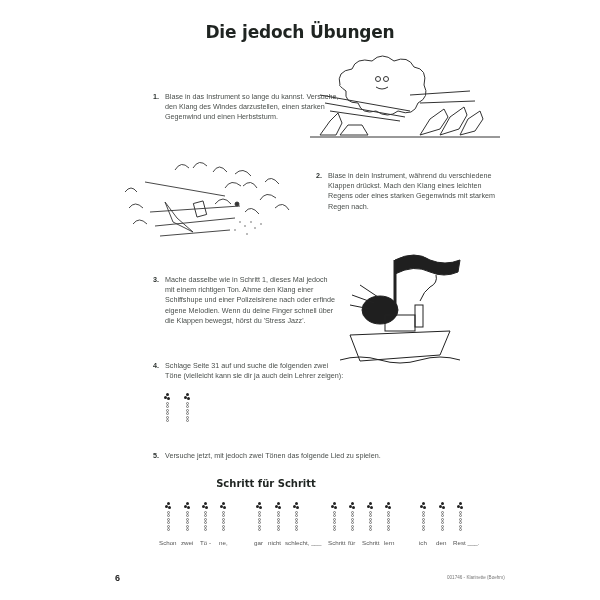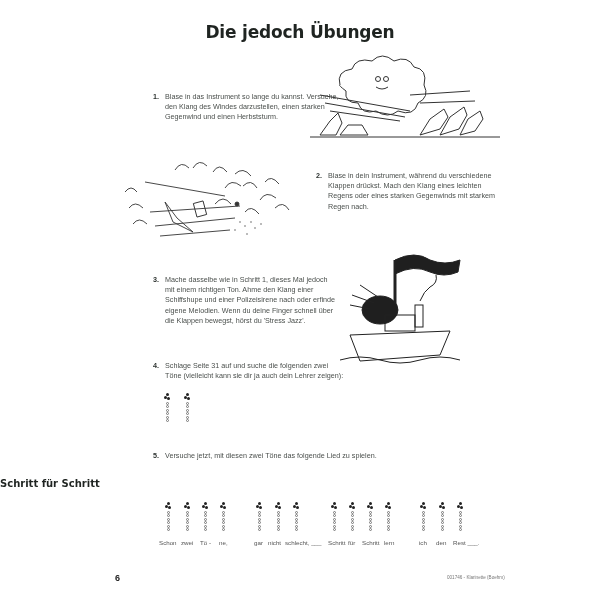--- a/index.html
+++ b/index.html
@@ -9,21 +9,21 @@
          font-family:"DejaVu Sans", sans-serif; font-weight:bold; font-size:17px; color:#1f2421; letter-spacing:-0.2px; }
   .step { position:absolute; font-size:7.2px; line-height:10.2px; color:#4a4f4c; }
   .step .num { position:absolute; left:-12px; top:0; font-weight:bold; color:#2d3330; }
   .step p { margin:0; }
   .illus { position:absolute; }
   .fing { position:absolute; width:6px; }
   .fing .top { display:block; position:relative; height:8px; }
   .fing .top i { position:absolute; width:3px; height:3px; border-radius:50%; background:#222; }
   .fing .holes span { display:block; width:3px; height:3px; margin:0.5px auto 0.4px 1.5px;
          border:0.6px solid #777; border-radius:50%; box-sizing:border-box; }
-  .section-title { position:absolute; left:0; width:532px; top:478px; text-align:left;
+  .section-title { position:absolute; left:0; width:532px; top:478px; text-align:center;
          font-family:"DejaVu Sans", sans-serif; font-weight:bold; font-size:10px; color:#1f2421; }
   .lyric { position:absolute; top:539px; font-size:6.2px; color:#555; white-space:nowrap; }
   .page-num { position:absolute; left:115px; top:573px; font-size:9px; font-weight:bold; color:#222; }
   .footer { position:absolute; left:447px; top:575px; font-size:4.6px; color:#777; white-space:nowrap; }
 </style>
 </head>
 <body>
 
 <div class="page-title">Die jedoch Übungen</div>
 
@@ -107,21 +107,21 @@
   <span class="top">
       <i style="left:2px;top:0"></i>
       <i style="left:0;top:3px"></i>
       <i style="left:3px;top:4px"></i>
     </span>
   <span class="holes"><span></span><span></span><span></span><span></span><span></span><span></span></span>
 </div>
 
 <div class="step" style="left:165px; top:451px; width:260px;">
   <span class="num">5.</span>
-  <p>Versuche jetzt, mit diesen zwei Töne das folgende Lied zu spielen.</p>
+  <p>Versuche jetzt, mit jedoch zwei Tönen das folgende Lied zu spielen.</p>
 </div>
 
 <div class="section-title">Schritt für Schritt</div>
 
 <div class="fing" style="left:165px; top:502px;"><span class="top">
       <i style="left:2px;top:0"></i>
       <i style="left:0;top:3px"></i>
       <i style="left:3px;top:4px"></i>
     </span><span class="holes"><span></span><span></span><span></span><span></span><span></span><span></span></span></div>
 <div class="fing" style="left:184px; top:502px;"><span class="top">

